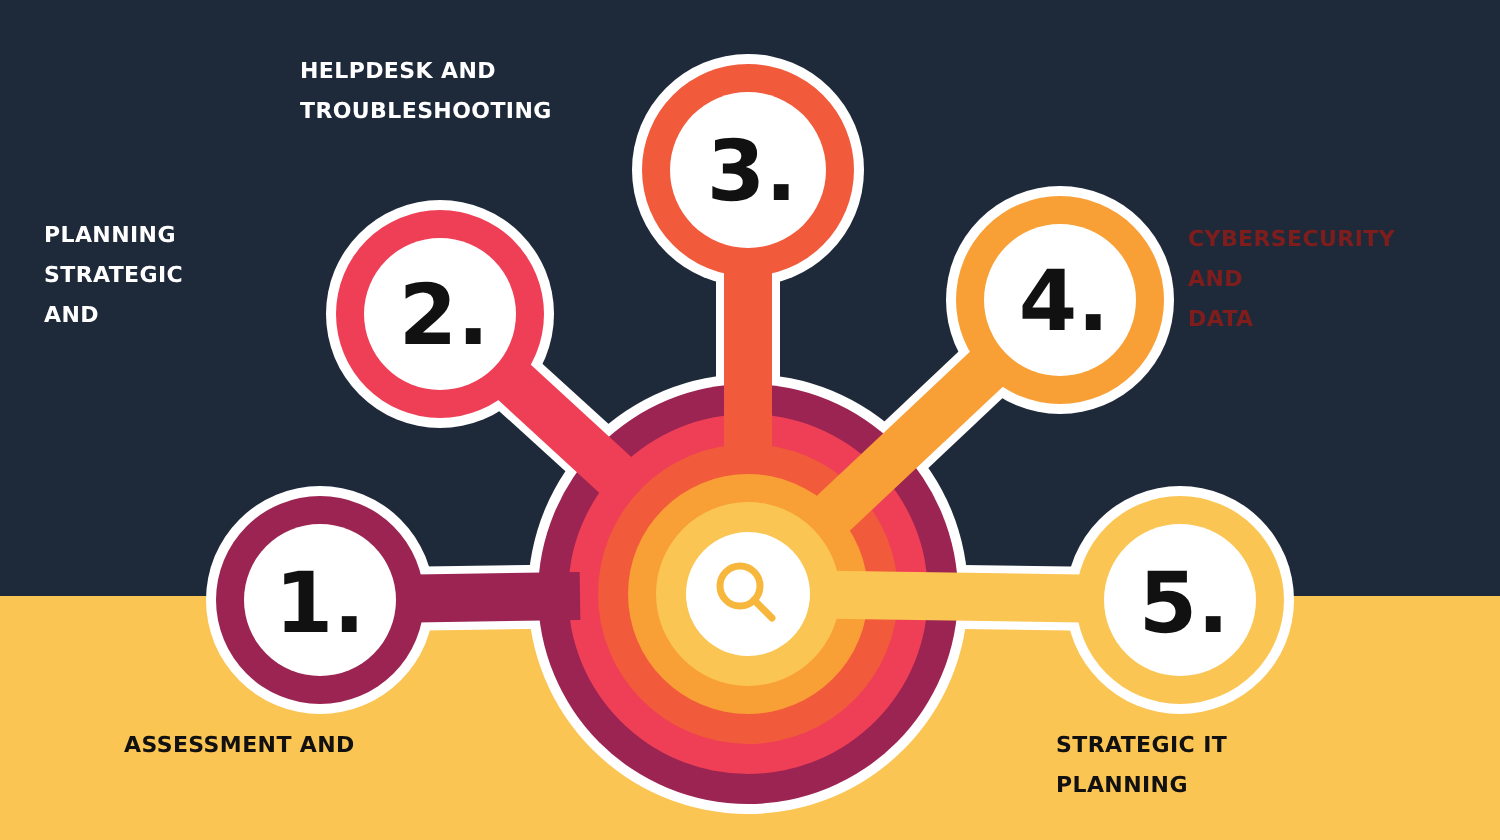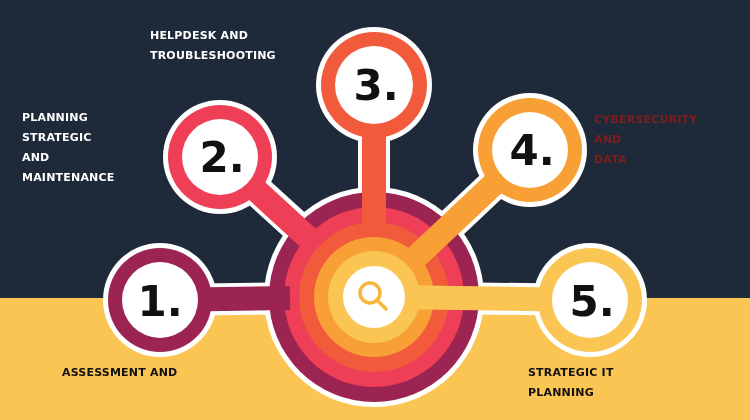--- a/index.html
+++ b/index.html
@@ -83,21 +83,20 @@
 </svg>
 
 <div class="label" style="left:62px; top:363px; width:172px; color:#111111;">
   <span>ASSESSMENT AND</span>
 </div>
 
 <div class="label" style="left:22px; top:108px; width:128px; color:#ffffff;">
   <span>PLANNING</span>
   <span>STRATEGIC</span>
   <span>AND</span>
-  <span>MAINTENANCE</span>
 </div>
 
 <div class="label" style="left:150px; top:26px; width:162px; color:#ffffff;">
   <span>HELPDESK AND</span>
   <span>TROUBLESHOOTING</span>
 </div>
 
 <div class="label" style="left:594px; top:110px; width:132px; color:#7f1d1d;">
   <span>CYBERSECURITY</span>
   <span>AND</span>

